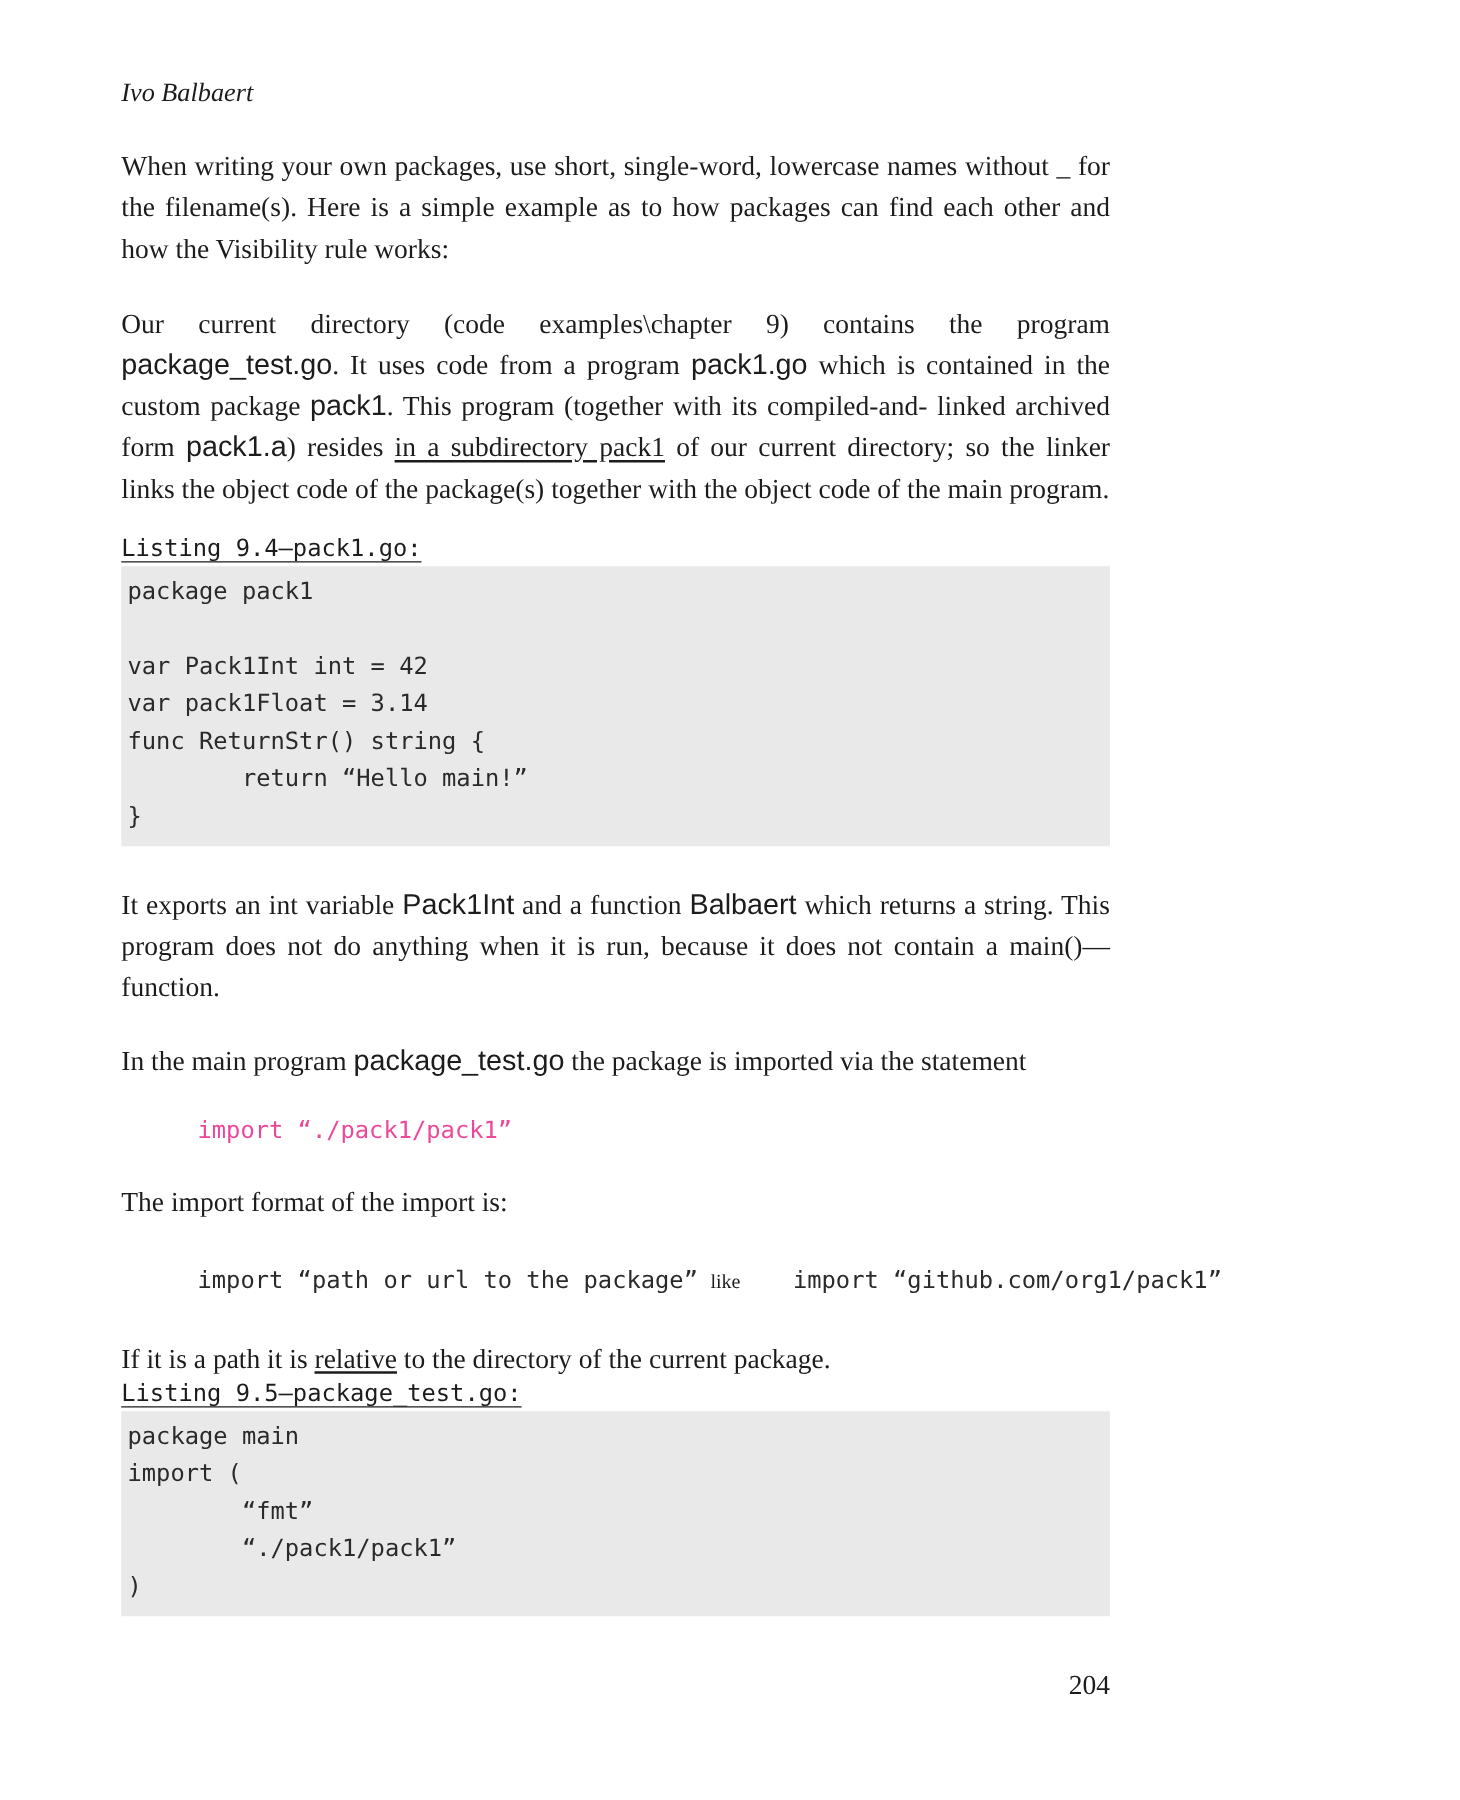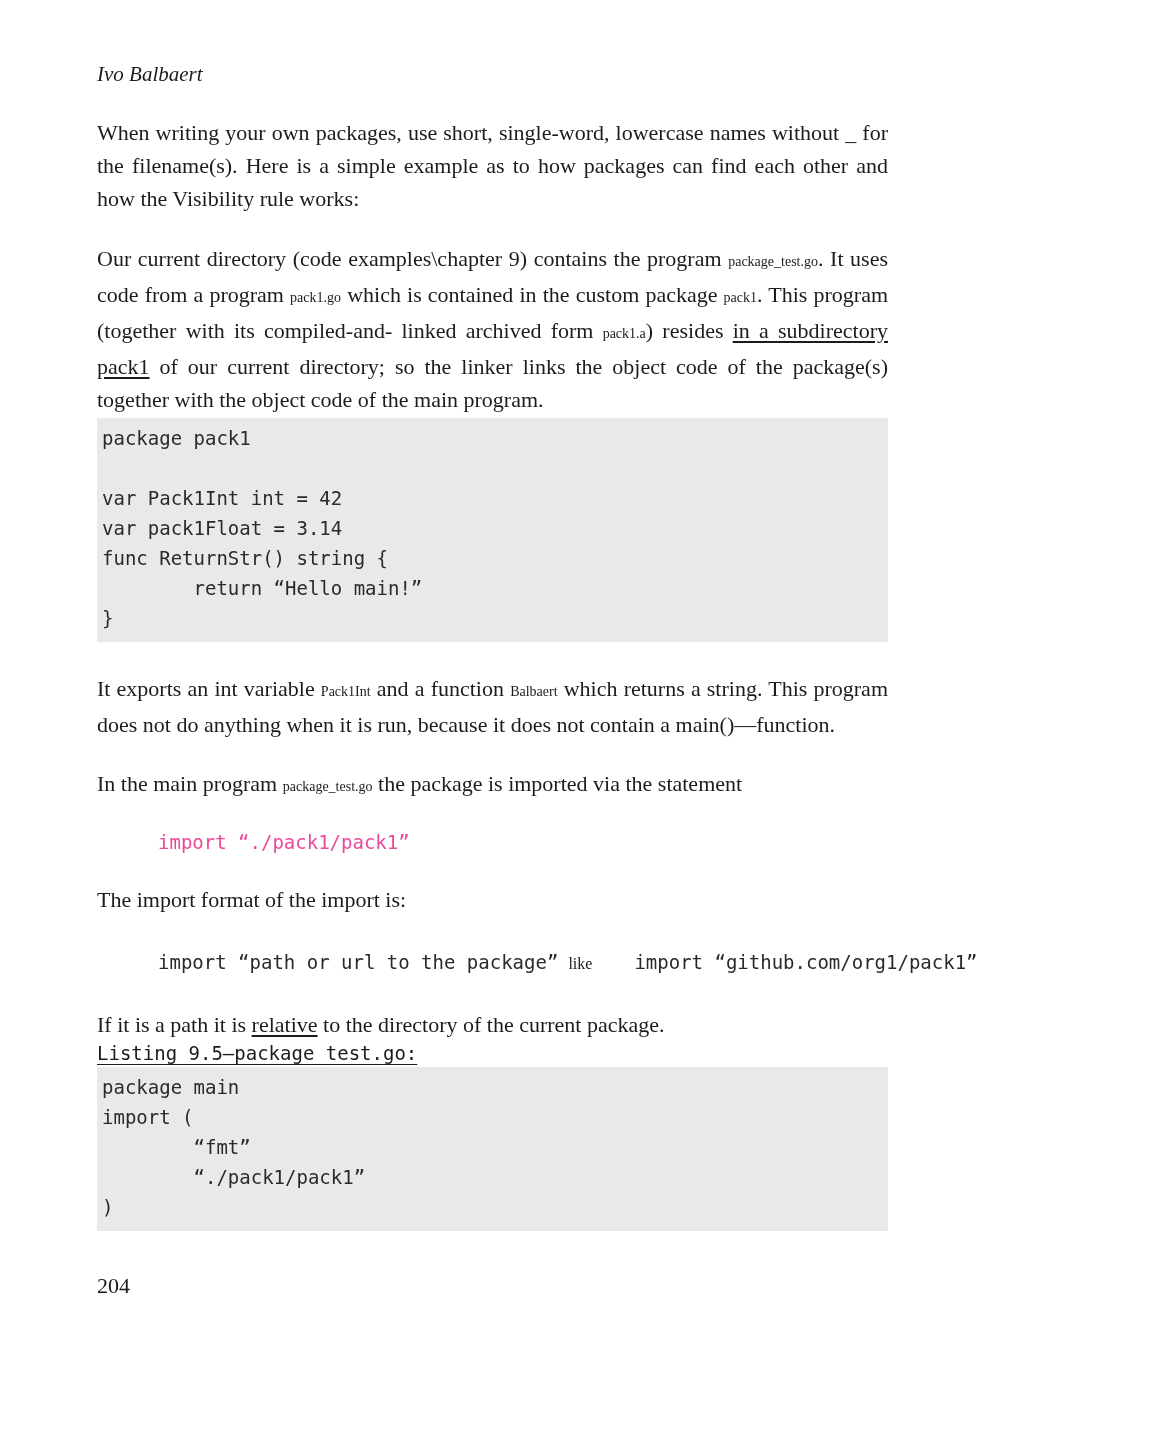--- a/index.html
+++ b/index.html
@@ -21,22 +21,22 @@
     font-style: italic;
     font-size: 21px;
     line-height: 24px;
   }
   .para {
     font-size: 22px;
     line-height: 33px;
     text-align: justify;
   }
   .para .seg-code {
-    font-family: Liberation Serif, serif;
-    font-size: 14px;
+    font-family: Liberation Sans, sans-serif;
+    font-size: 23px;
   }
   .seg-underline {
     text-decoration: underline;
     text-underline-offset: 3px;
   }
   .p1 { margin-top: 30px; }
   .p2 { margin-top: 27px; }
   .p3 { margin-top: 30px; }
   .p4 { margin-top: 26px; }
   .p5 { margin-top: 26px; }
@@ -79,36 +79,37 @@
     color: #2a2a2a;
   }
   .format-line .seg-body {
     font-family: "Liberation Serif", serif;
     font-size: 16px;
     color: var(--text, #1c1c1c);
     margin: 0 42px 0 10px;
   }
   .page-number {
     margin-top: 42px;
-    text-align: left;
+    text-align: right;
     font-size: 22px;
     line-height: 26px;
   }
 </style>
 </head>
 <body>
 
 <div class="page">
 
   <div class="author">Ivo Balbaert</div>
 
   <p class="para p1"><span class="seg seg-plain">When writing your own packages, use short, single-word, lowercase names without _ for the filename(s). Here is a simple example as to how packages can find each other and how the Visibility rule works:</span></p>
 
   <p class="para p2"><span class="seg seg-plain">Our current directory (code examples\chapter 9) contains the program </span><span class="seg seg-code">package_test.go</span><span class="seg seg-plain">. It uses code from a program </span><span class="seg seg-code">pack1.go</span><span class="seg seg-plain"> which is contained in the custom package </span><span class="seg seg-code">pack1</span><span class="seg seg-plain">. This program (together with its compiled-and- linked archived form </span><span class="seg seg-code">pack1.a</span><span class="seg seg-plain">) resides </span><span class="seg seg-underline">in a subdirectory pack1</span><span class="seg seg-plain"> of our current directory; so the linker links the object code of the package(s) together with the object code of the main program.</span></p>
 
+  <div class="listing-title lt1">Listing 9.4—pack1.go:</div>
 
   <pre class="code-block">package pack1
 
 var Pack1Int int = 42
 var pack1Float = 3.14
 func ReturnStr() string {
         return “Hello main!”
 }</pre>
 
   <p class="para p3"><span class="seg seg-plain">It exports an int variable </span><span class="seg seg-code">Pack1Int</span><span class="seg seg-plain"> and a function </span><span class="seg seg-code">Balbaert</span><span class="seg seg-plain"> which returns a string. This program does not do anything when it is run, because it does not contain a main()—function.</span></p>

